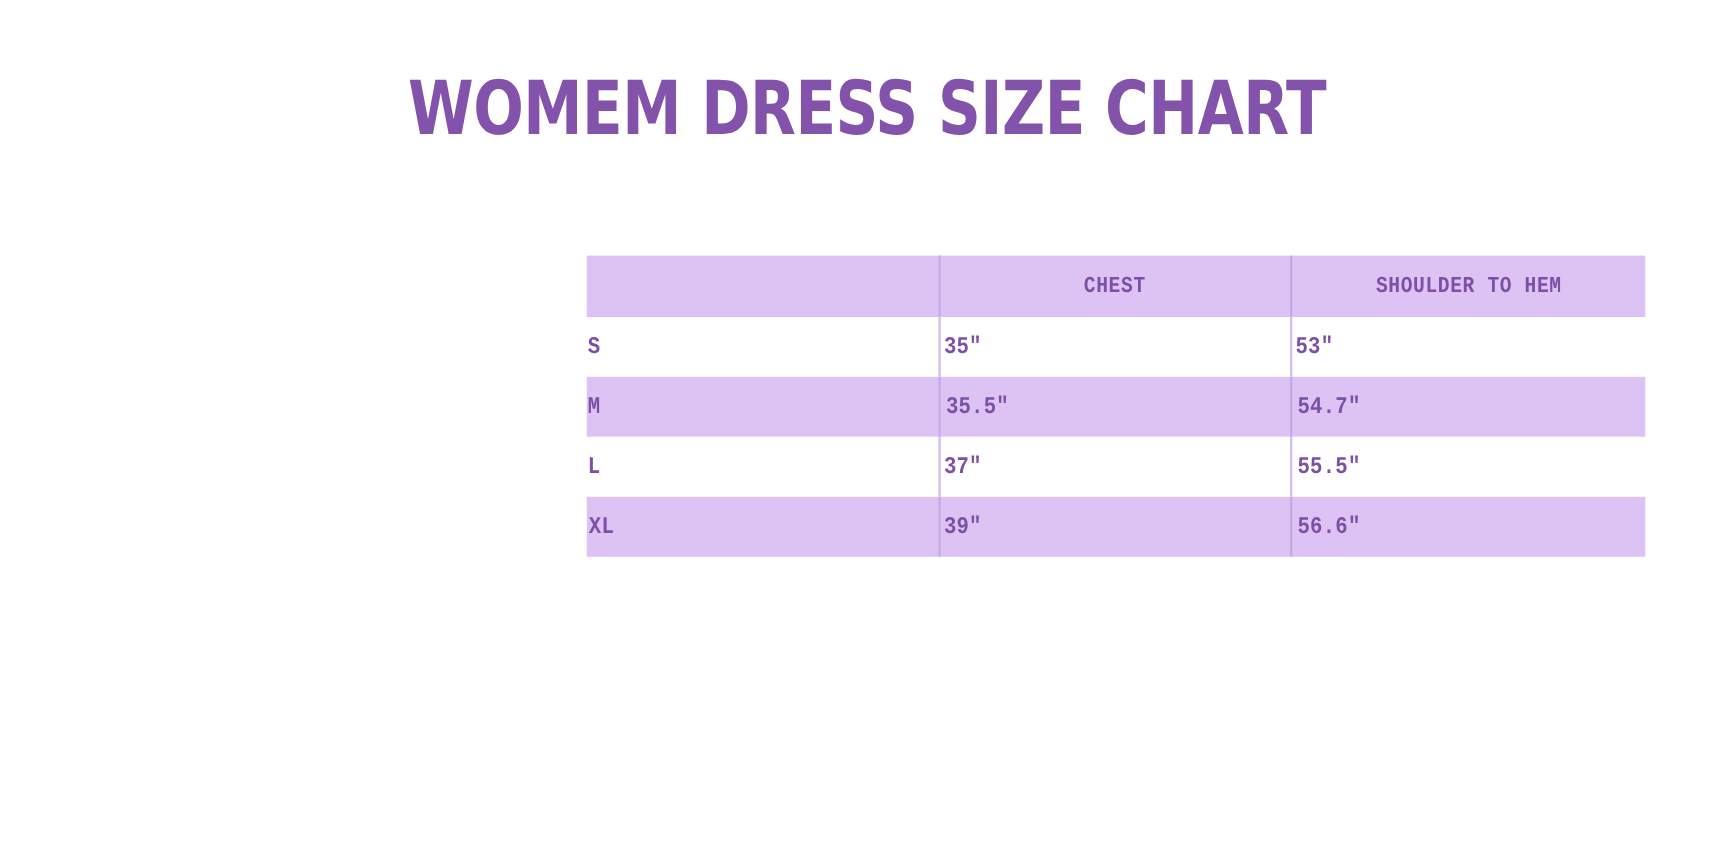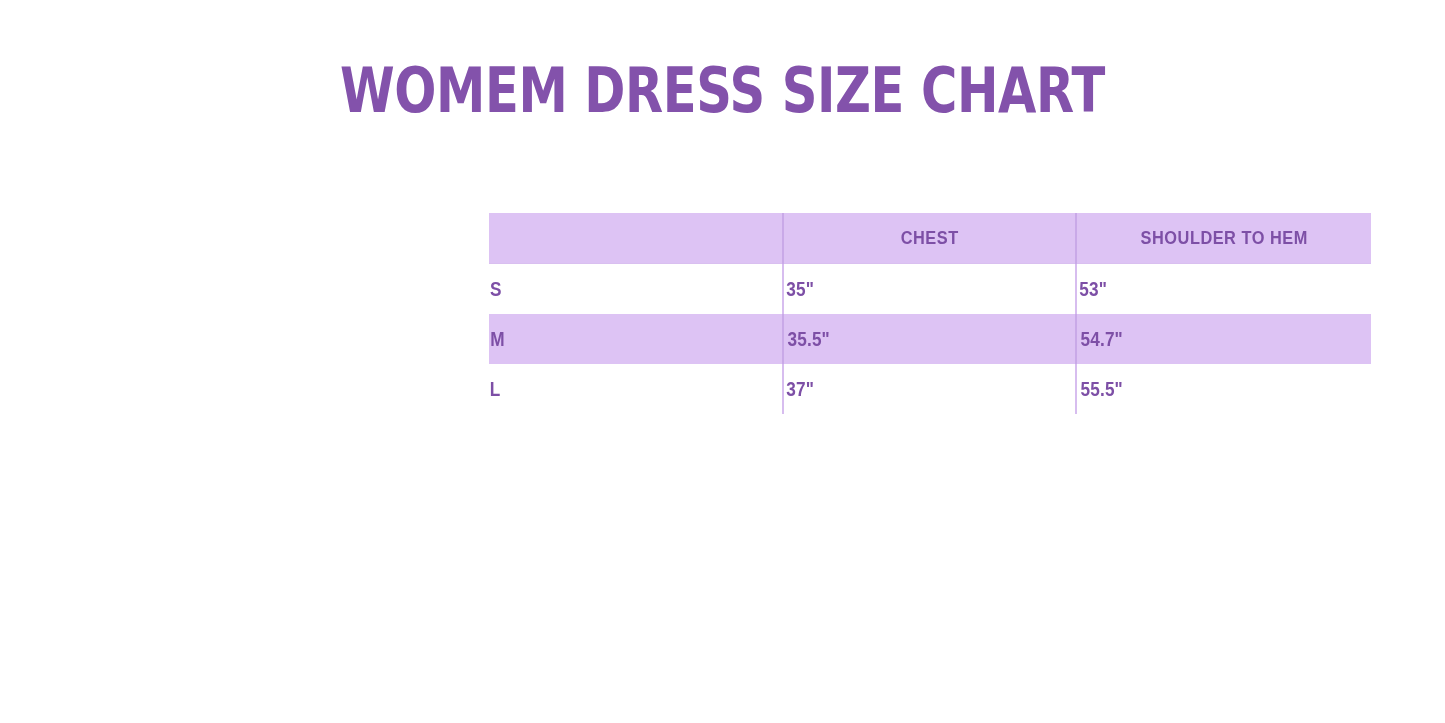--- a/index.html
+++ b/index.html
@@ -58,21 +58,21 @@
 
   table.size-table col.c-size { width: 294px; }
   table.size-table col.c-chest { width: 293px; }
   table.size-table col.c-hem  { width: 295px; }
 
   table.size-table th,
   table.size-table td {
     height: 50px;
     padding: 0;
     vertical-align: middle;
-    font-family: Liberation Sans, sans-serif;
+    font-family: Liberation Mono, monospace;
     font-weight: bold;
     font-size: 20px;
     color: #7d4fa6;
     letter-spacing: 0.2px;
     transform-origin: center;
   }
 
   table.size-table th .lbl,
   table.size-table td .lbl {
     display: inline-block;
@@ -141,20 +141,25 @@
           <td class="divider-left"><span class="lbl">35.5"</span></td>
           <td class="divider-left"><span class="lbl">54.7"</span></td>
         </tr>
 
         <tr class="band-light">
           <td><span class="lbl">L</span></td>
           <td class="divider-left"><span class="lbl">37"</span></td>
           <td class="divider-left"><span class="lbl">55.5"</span></td>
         </tr>
 
+        <tr class="band-tint">
+          <td><span class="lbl">XL</span></td>
+          <td class="divider-left"><span class="lbl">39"</span></td>
+          <td class="divider-left"><span class="lbl">56.6"</span></td>
+        </tr>
 
 
 
       </tbody>
     </table>
   </div>
 
 </div>
 
 </body></html>

